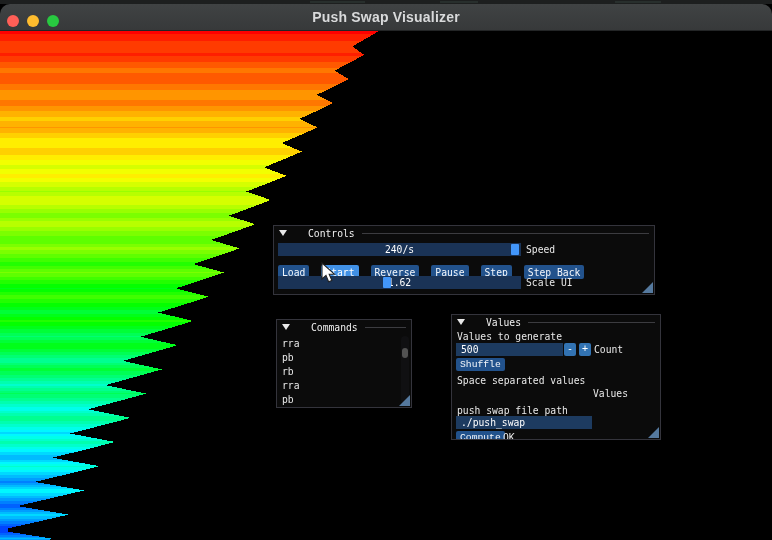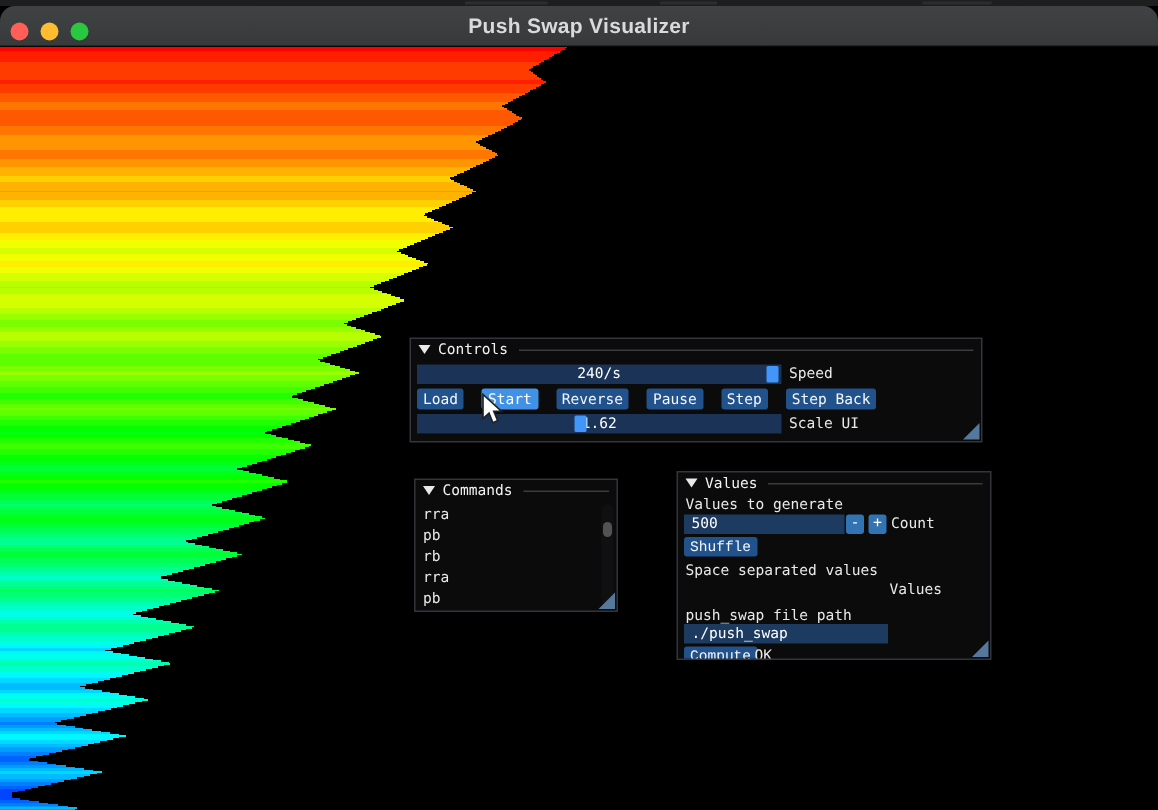--- a/index.html
+++ b/index.html
@@ -36,21 +36,21 @@
     color:#e9e9e9; font-size:9.7px; overflow:hidden;
   }
   .panel-header {
     position:absolute; left:0; top:0; right:0; height:14px;
     display:flex; align-items:center; padding:0 5px; gap:5px;
   }
   .tri-down {
     width:0; height:0; border-left:4px solid transparent; border-right:4px solid transparent;
     border-top:6px solid #e9e9e9; flex:0 0 auto;
   }
-  .header-label { white-space:nowrap; color:#f2f2f2; }
+  .header-label { white-space:nowrap; color:#f2f2f2;margin-left:16px; }
   .header-rule { flex:1; height:1px; background:#3c3c40; margin-left:2px; }
 
   .slider {
     position:absolute; height:13px; background:#1a3356; overflow:hidden;
   }
   .slider .val {
     position:absolute; left:0; right:0; top:0; line-height:13px; text-align:center; color:#fff;border-radius:6px;
   }
   .grab { position:absolute; top:1px; bottom:1px; width:8px; background:#4296fa; border-radius:1px; }
 
@@ -631,21 +631,21 @@
       <span class="header-label">Controls</span>
       <span class="header-rule"></span>
     </div>
 
     <div class="slider" style="left:4px;top:17px;width:243px">
       <span class="val">240/s</span>
       <span class="grab" style="left:233px"></span>
     </div>
     <span class="inline-label" style="left:252px;top:17px">Speed</span>
 
-    <div style="position:absolute;left:4px;top:33px;display:flex;gap:12px">
+    <div style="position:absolute;left:4px;top:39px;display:flex;gap:12px">
       <span class="btn">Load</span>
       <span class="btn hovered">Start</span>
       <span class="btn">Reverse</span>
       <span class="btn">Pause</span>
       <span class="btn">Step</span>
       <span class="btn">Step Back</span>
     </div>
 
     <div class="slider" style="left:4px;top:50px;width:243px">
       <span class="val">1.62</span>

